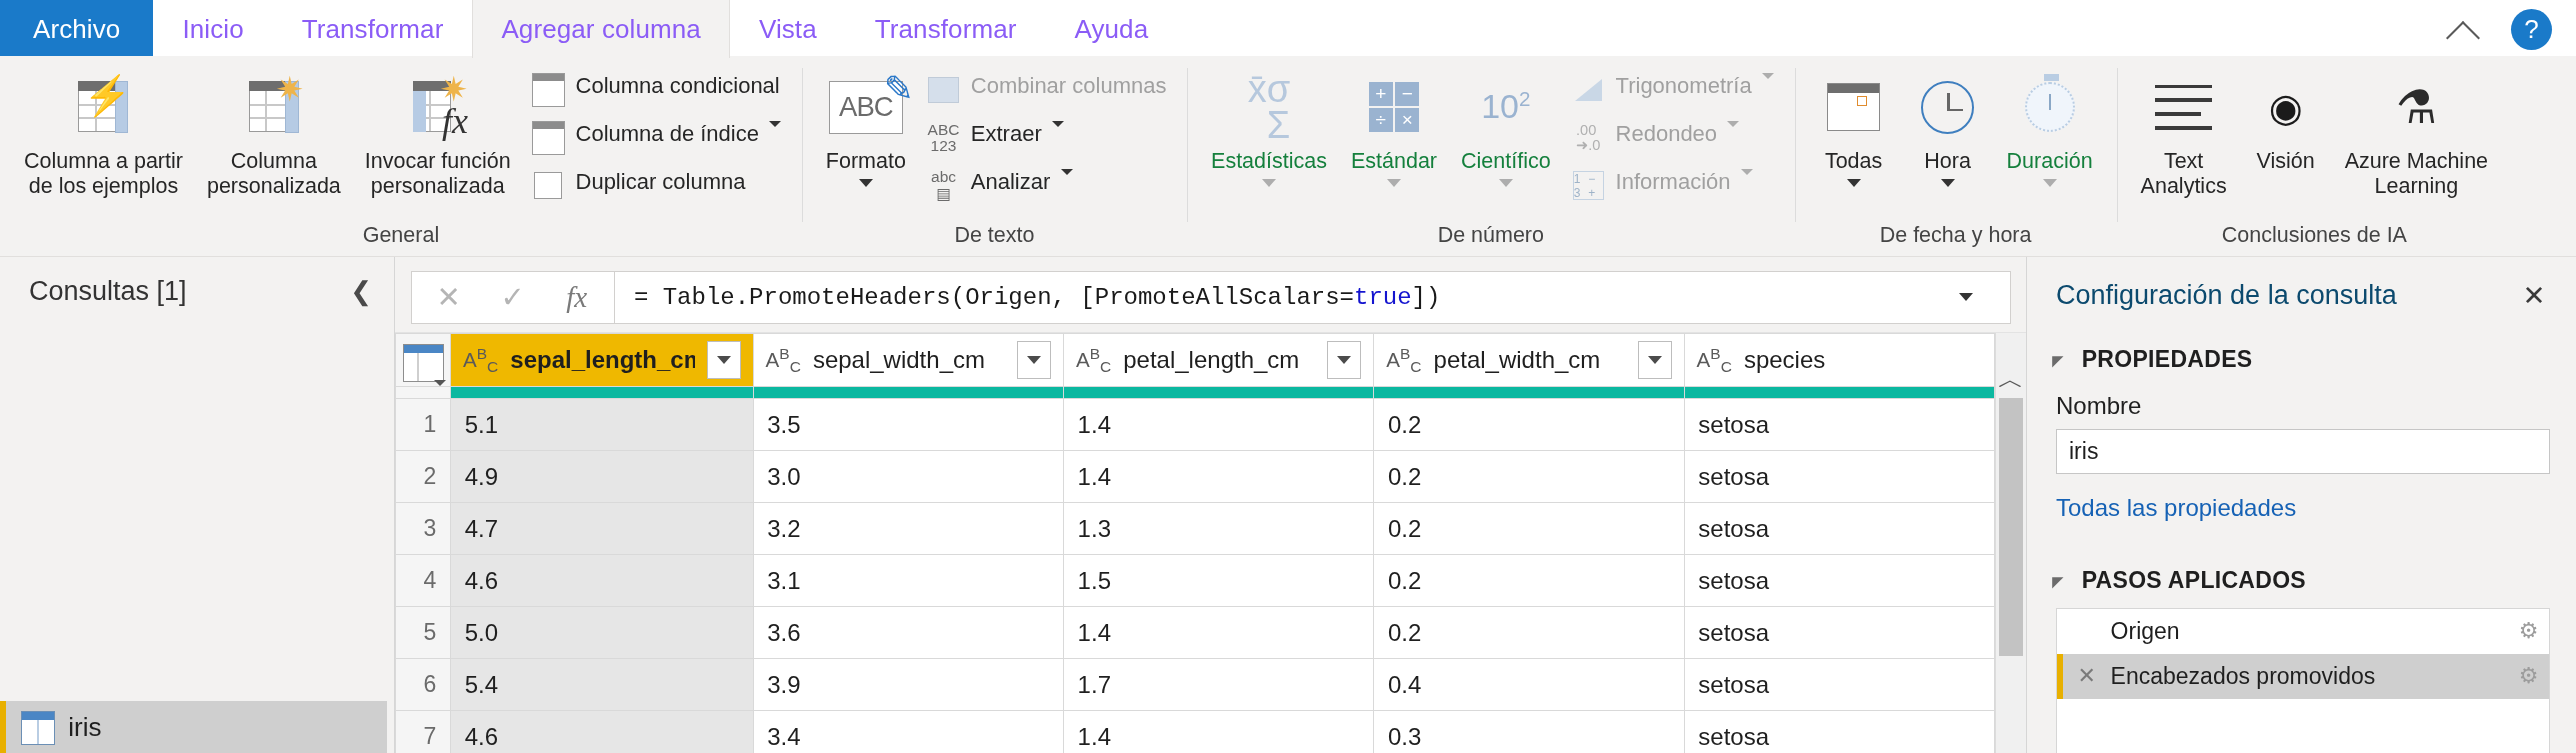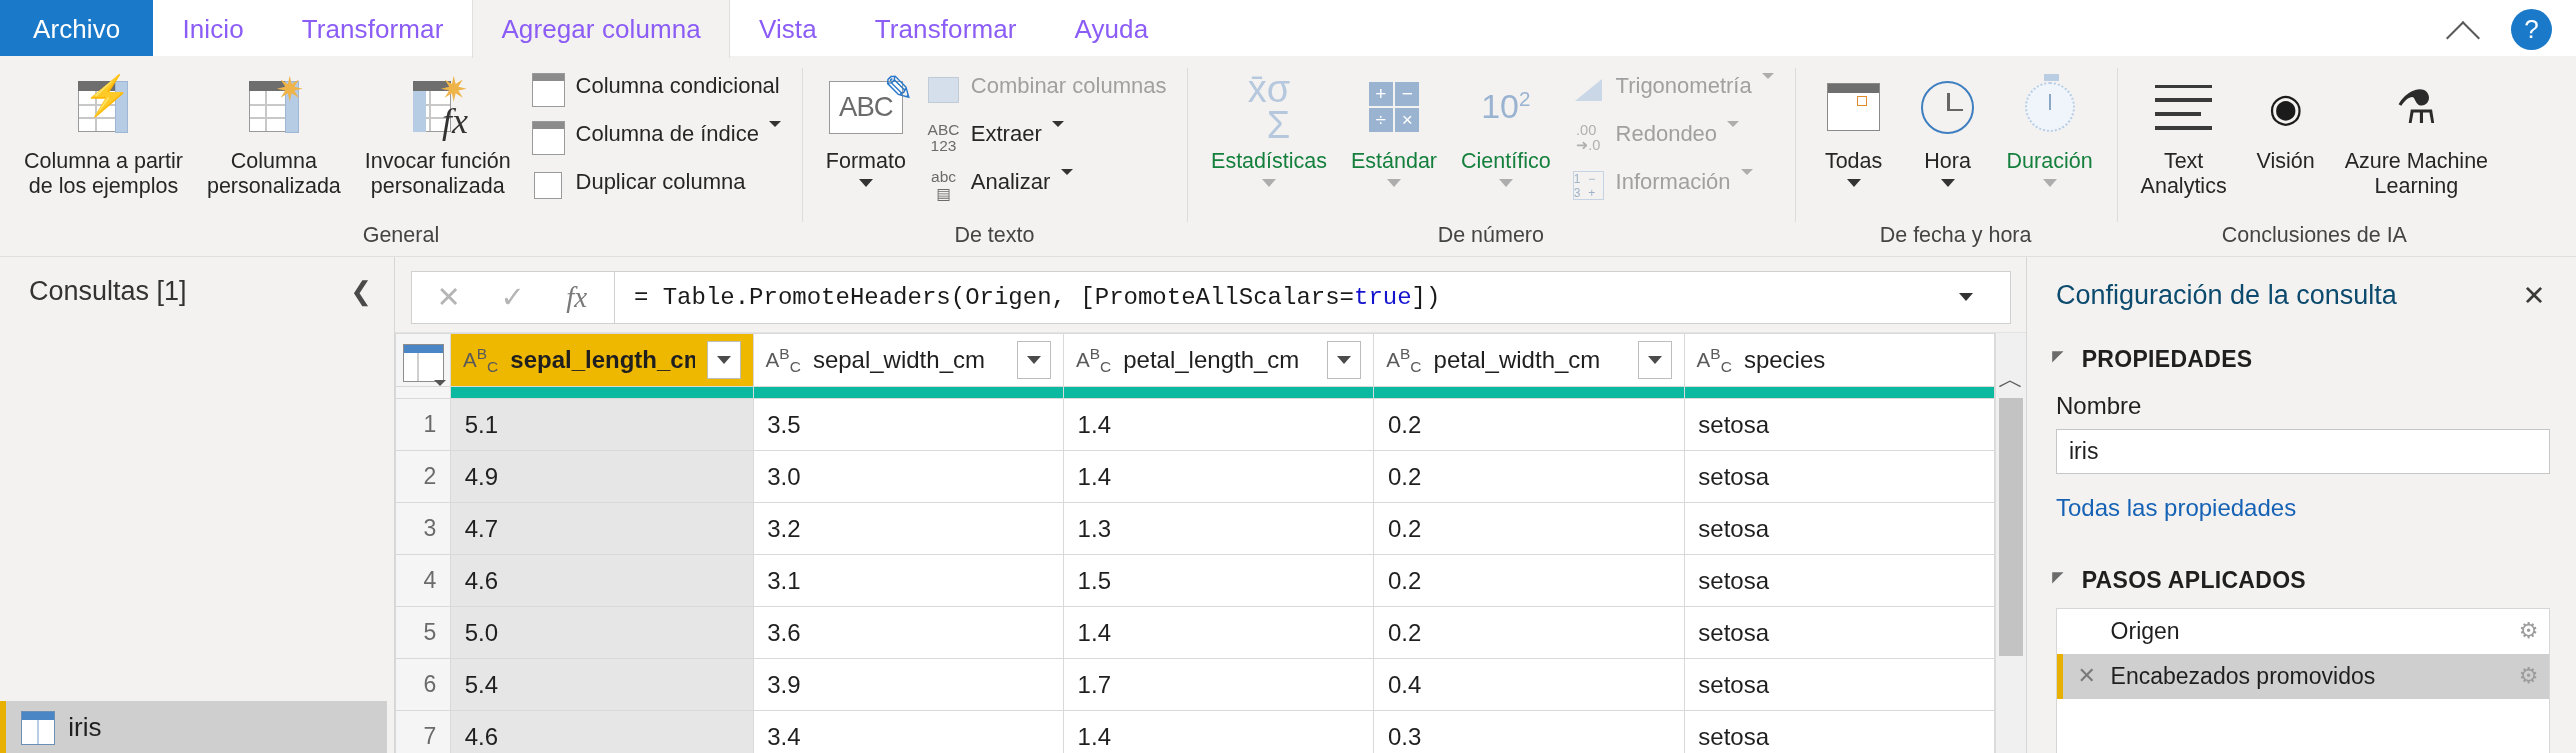--- a/index.html
+++ b/index.html
@@ -211,21 +211,21 @@
   .vscroll .thumb { position:absolute; left:2.6px; right:2.6px; top:65px; height:258px; background:#c3c3c3; }
 
   
   .settings {
     width: 550px; background:#f3f2f1; border-left:0.9px solid #d6d6d6;
     display:flex; flex-direction:column; padding: 0 0 0 0;
   }
   .set-hdr { display:flex; align-items:center; padding: 22px 24px 0 29px; }
   .set-title { flex:1; font-size:27px; color:#0c4a6e; }
   .close-x { font-size:27.5px; color:#3a3a3a; width:36px; text-align:center; }
-  .section-hdr { display:flex; gap:13.7px; padding: 34px 0 0 24px; }
+  .section-hdr { display:flex; align-items:center; gap:13.7px; padding: 34px 0 0 24px; }
   .tri-shape { width:17px;height:17px; position:relative;}
   .tri-shape::after{content:"";position:absolute;left:0;top:0;border-style:solid;
     border-width:8.6px 8.6px 8.6px 0; border-color:transparent #6b6b6b transparent transparent;
     transform: rotate(45deg);}
   .section-title { font-size:23px; font-weight:bold; color:#1f1f1f; letter-spacing:0.3px;}
   .field-label { font-size:24px; color:#1f1f1f; padding: 19px 0 8.6px 29px; }
   .text-field {
     margin: 0 26px 0 29px; height:45px; background:#fff; border:0.9px solid #c6c6c6;
     display:flex; align-items:center; padding: 0 12px; font-size:23px; color:#1f1f1f;
   }

